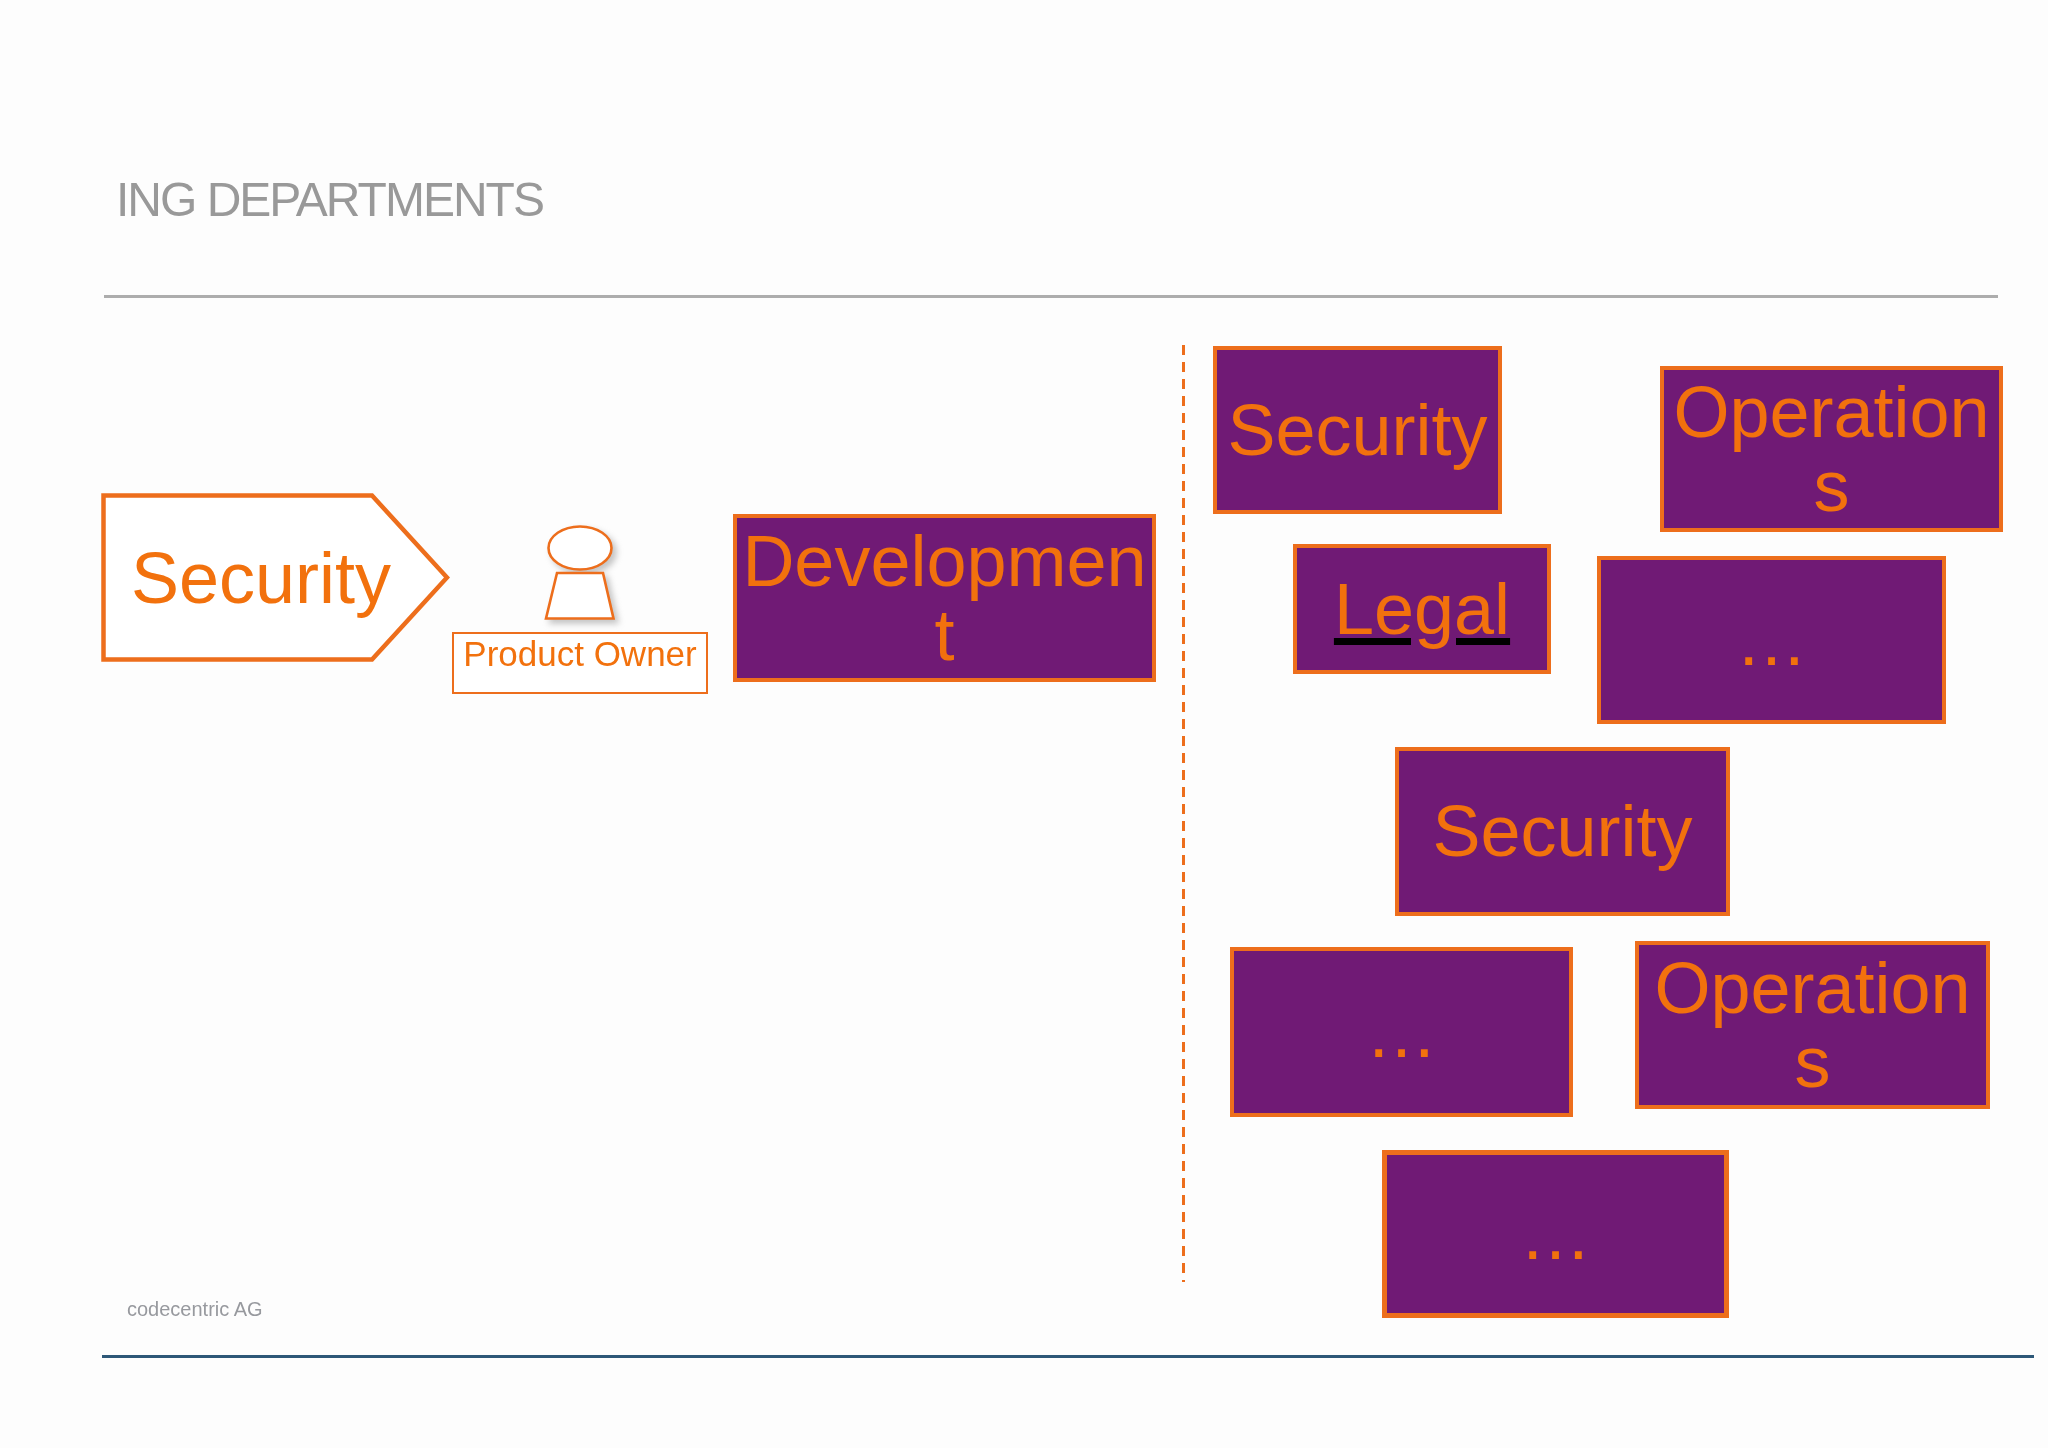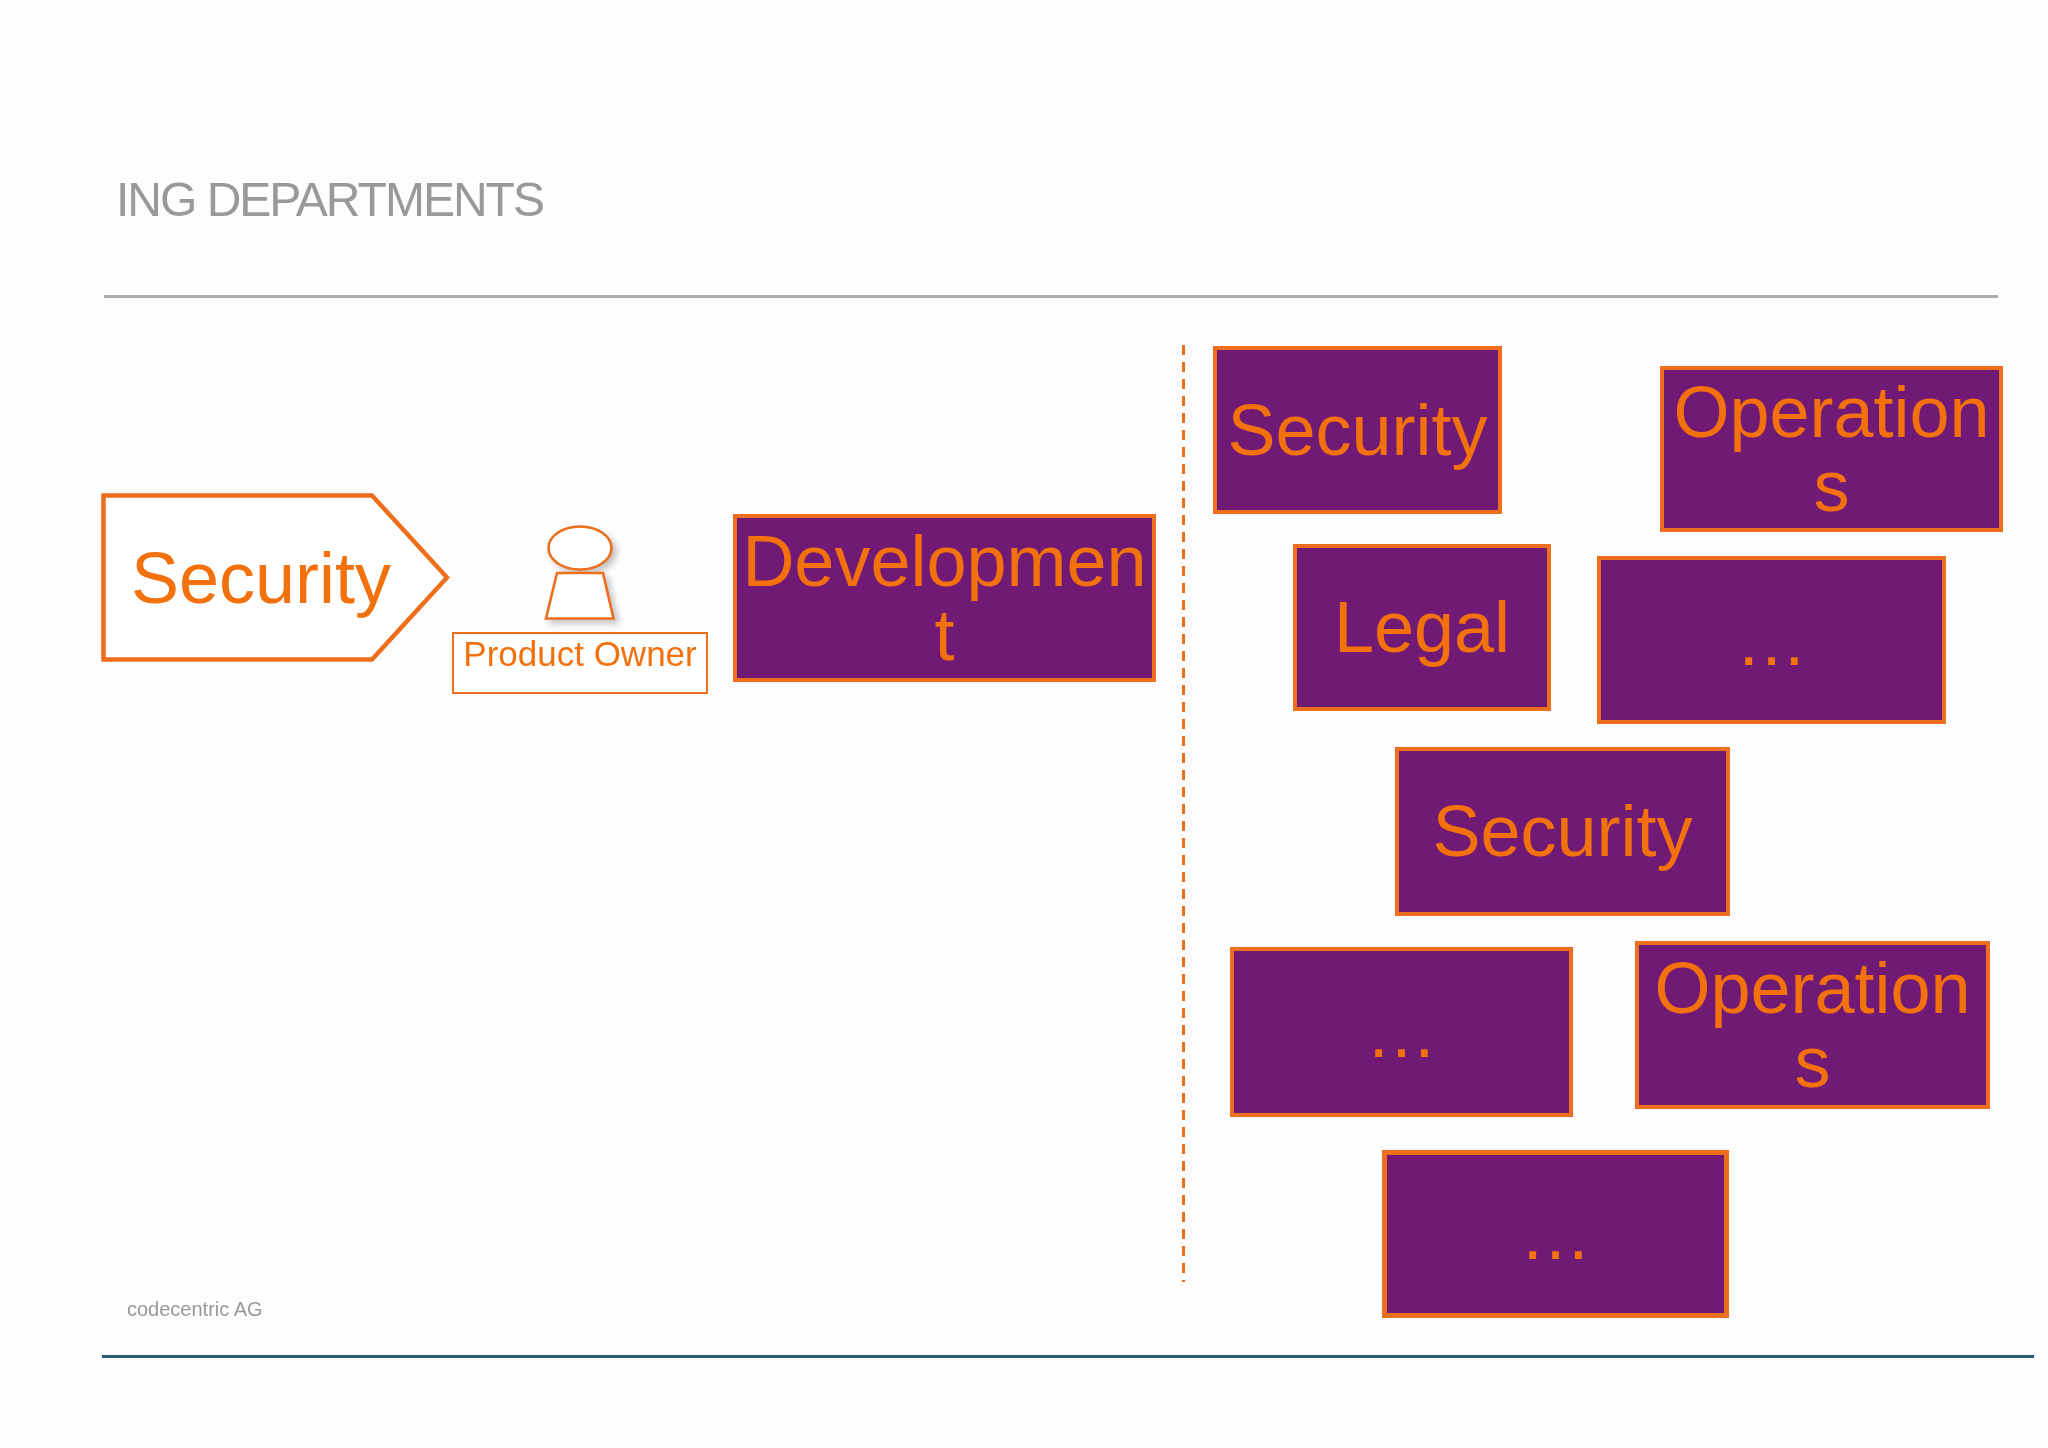--- a/index.html
+++ b/index.html
@@ -164,21 +164,21 @@
   <div class="dashed-divider"></div>
 
   <div class="obox" style="left:1213px; top:327px; width:289px; height:168px;">
     <span class="obox-label">Security</span>
   </div>
 
   <div class="obox" style="left:1660px; top:347px; width:343px; height:166px;">
     <span class="obox-label">Operations</span>
   </div>
 
-  <div class="obox" style="left:1293px; top:525px; width:258px; height:167px;">
+  <div class="obox" style="left:1293px; top:525px; width:258px; height:130px;text-decoration:underline;">
     <span class="obox-label">Legal</span>
   </div>
 
   <div class="obox" style="left:1597px; top:537px; width:349px; height:168px;">
     <span class="obox-label">…</span>
   </div>
 
   <div class="obox" style="left:1395px; top:728px; width:335px; height:169px;">
     <span class="obox-label">Security</span>
   </div>

